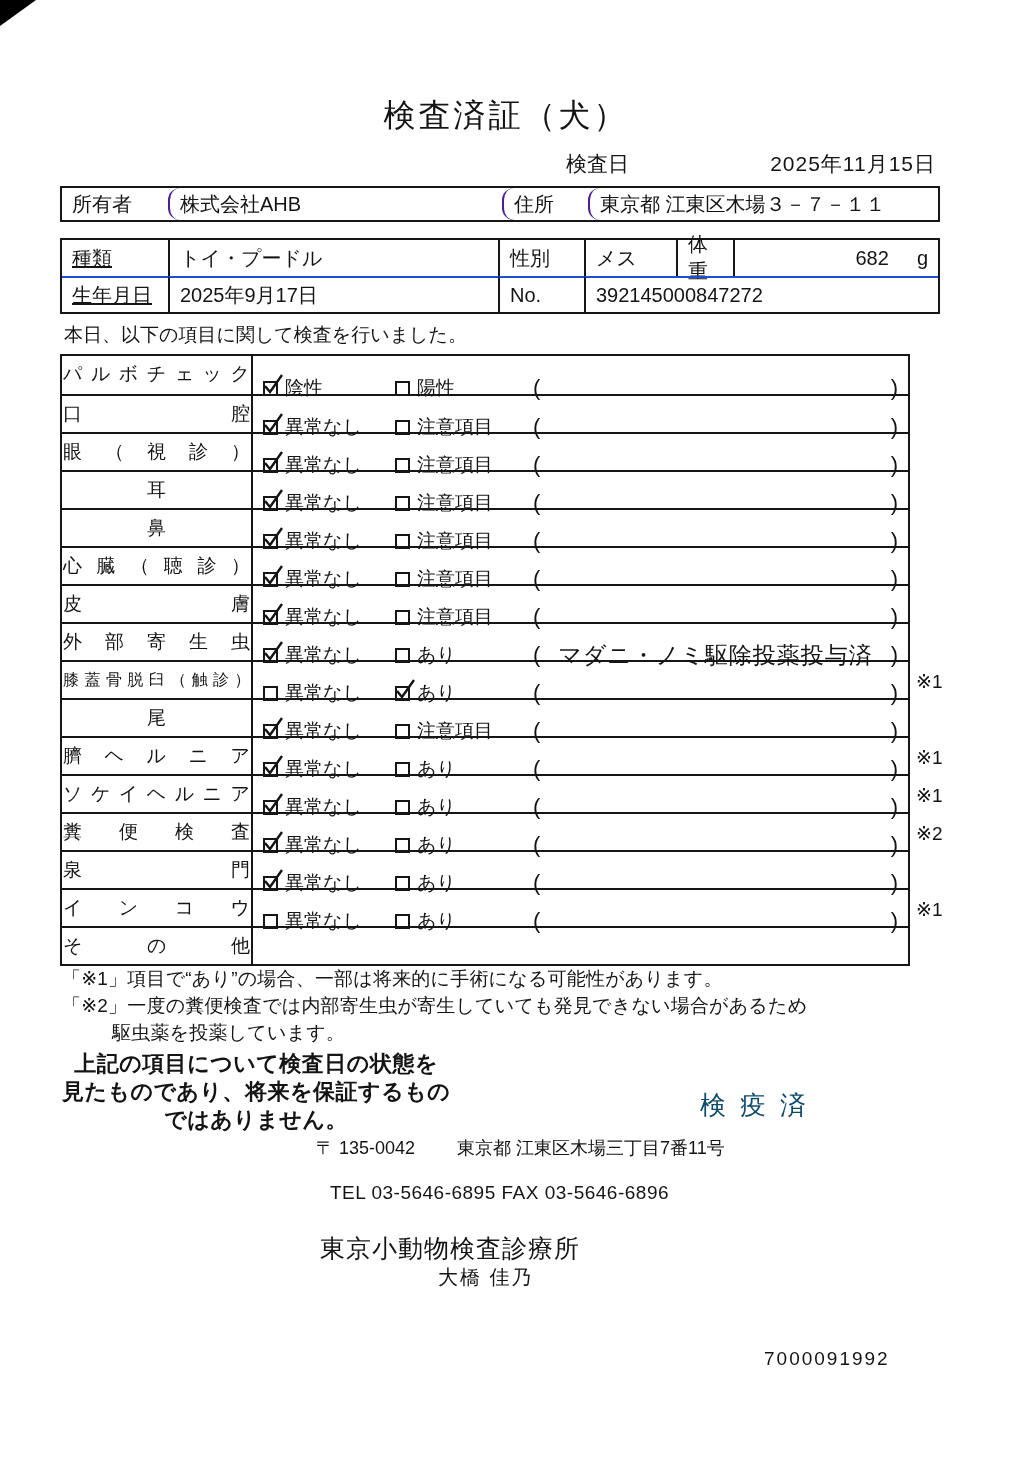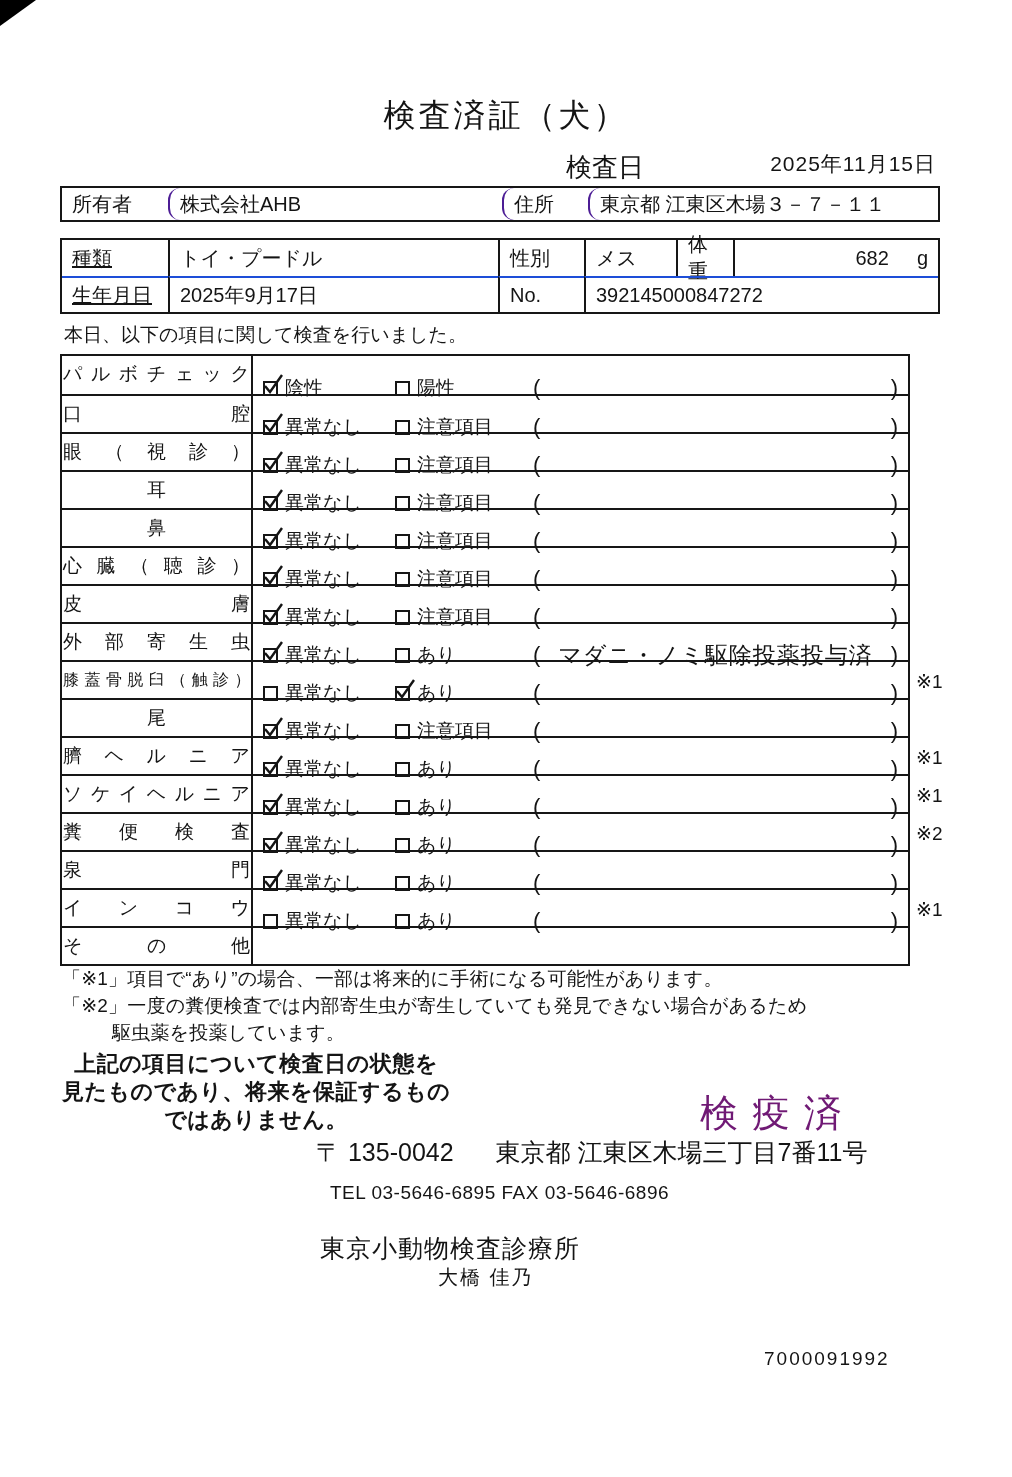--- a/index.html
+++ b/index.html
@@ -9,21 +9,21 @@
     overflow:hidden;
   }
   .corner-artifact{
     position:absolute;left:0;top:0;width:0;height:0;
     border-top:26px solid #000;border-right:36px solid transparent;
   }
   .title{
     position:absolute;left:0;right:0;top:94px;margin:0;
     text-align:center;font-size:32px;font-weight:normal;letter-spacing:3px;
   }
-  .date-label{position:absolute;left:566px;top:150px;font-size:26px;}
+  .date-label{position:absolute;left:566px;top:150px;font-size:21px;}
   .date-value{position:absolute;right:76px;top:150px;font-size:21px;letter-spacing:1px;}
 
   
   .tbl-owner{
     position:absolute;left:60px;top:186px;width:880px;height:36px;
     border:2px solid #161616;display:flex;box-sizing:border-box;
   }
   .tbl-owner .oc{display:flex;align-items:center;padding:0 10px;font-size:20px;box-sizing:border-box;}
   .tbl-owner .oc + .oc{border-left:2px solid #4c1d95;border-radius:12px;}
   .w-label1{width:106px;}
@@ -88,24 +88,24 @@
   .fn{position:absolute;font-size:19px;letter-spacing:0.2px;}
   .fn.l1{left:62px;top:966px;}
   .fn.l2{left:62px;top:993px;}
   .fn.l3{left:112px;top:1020px;}
 
   .disclaimer{
     position:absolute;left:62px;top:1050px;font-size:22px;font-weight:bold;
     line-height:28px;letter-spacing:0.5px;text-align:center;
   }
   .stamp{
-    position:absolute;left:700px;top:1088px;font-size:38px;letter-spacing:14px;
-    color:#701a75;
-  }
-  .clinic-addr{position:absolute;left:316px;top:1136px;font-size:25px;}
+    position:absolute;left:700px;top:1088px;font-size:26px;letter-spacing:14px;
+    color:#0c4a6e;
+  }
+  .clinic-addr{position:absolute;left:316px;top:1136px;font-size:18px;}
   .clinic-addr .gap{display:inline-block;width:42px;}
   .clinic-tel{position:absolute;left:330px;top:1182px;font-size:19px;letter-spacing:0.5px;}
   .clinic-name{position:absolute;left:320px;top:1232px;font-size:25px;letter-spacing:1px;}
   .clinic-person{position:absolute;left:438px;top:1264px;font-size:20px;letter-spacing:2px;}
   .doc-number{position:absolute;left:764px;top:1300px;font-size:19px;letter-spacing:2px;margin-top:48px;}
 </style>
 </head>
 <body>
 
 <div class="page">

